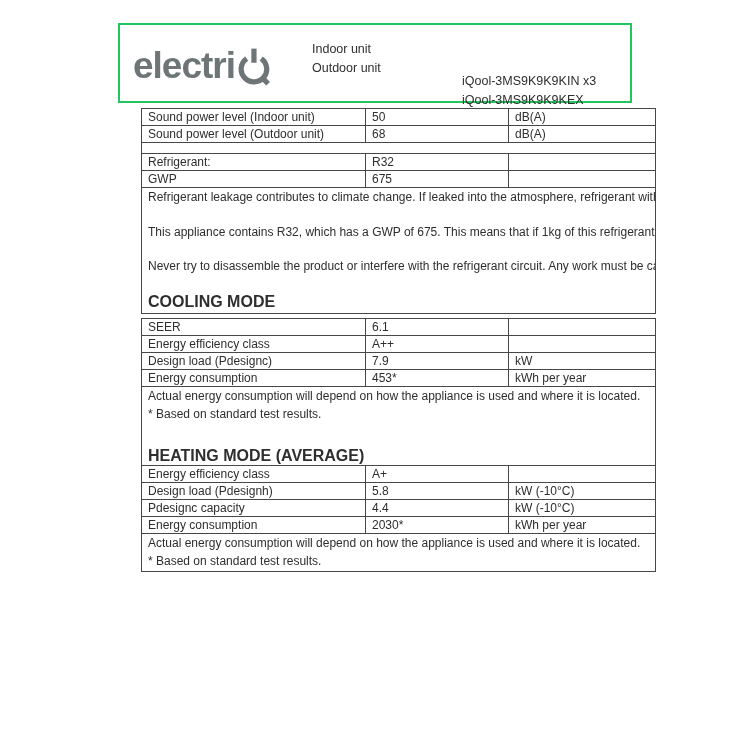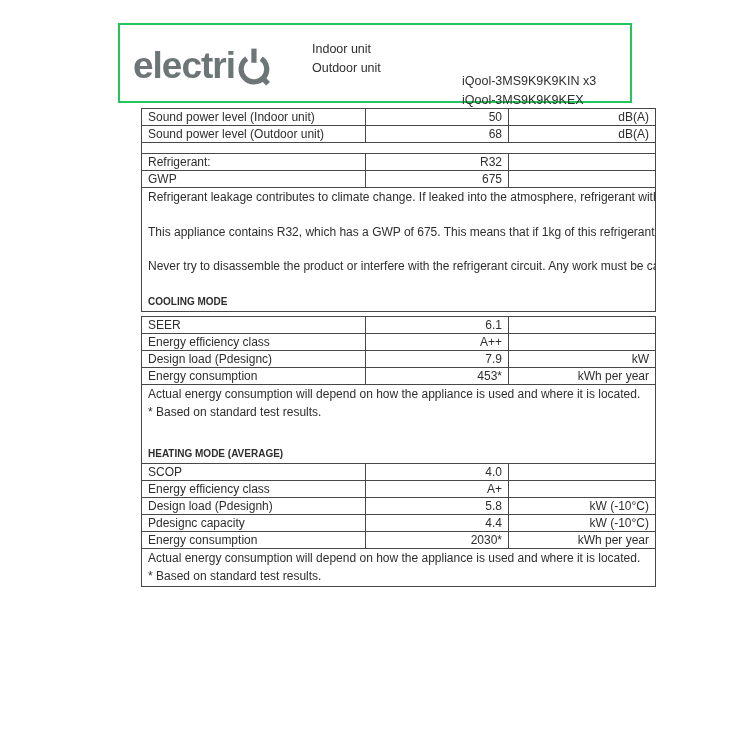--- a/index.html
+++ b/index.html
@@ -12,28 +12,28 @@
   .header-box { position:relative; height:80px; border:2px solid #22c55e; margin-bottom:5px; background:#fff; }
   .logo { position:absolute; left:13px; top:50%; transform:translateY(-46%); display:flex; align-items:center; }
   .logo-text { font-size:37px; font-weight:700; letter-spacing:-1px; color:#6d7577; line-height:1; }
   .logo-q { margin-left:1px; margin-top:6px; }
   .hdr-units { position:absolute; left:192px; top:15px; font-size:12.5px; line-height:19px; }
   .hdr-models { position:absolute; left:342px; top:15px; font-size:12.5px; line-height:19px;margin-top:32px; }
 
   
   table.spec { width:514px; border-collapse:collapse; table-layout:fixed; background:#fff;margin-left:23px; }
   table.spec td { border:1px solid #474747; font-size:12px; padding:1px 6px; height:15px; overflow:hidden; white-space:nowrap; }
-  td.c2, td.c3 { text-align:right; }
+  td.c2, td.c3 { text-align:left; }
   tr.spacer td { height:11px; }
   .gap { height:4px; }
 
   
   td.prose { white-space:normal; vertical-align:top; padding:12px 9px 10px 9px; font-size:11.7px; line-height:17.6px; }
   td.prose p { margin:0 0 17px 0; }
-  td.prose .mode-heading { font-weight:700; font-size:10px; }
+  td.prose .mode-heading { font-weight:700; font-size:16px; }
   td.para-cell { height:221px; }
   td.note-cell-1 { height:96px; }
   td.note-cell-1 .mode-heading { display:block; margin-top:23px; }
   td.note-cell-2 { height:61px; padding-top:14px; }
 </style>
 </head>
 <body>
 
 <div class="doc">
 
@@ -127,25 +127,20 @@
       <td class="c3">kWh per year</td>
     </tr>
     <tr>
       <td colspan="3" class="prose note-cell-1">
         <div>Actual energy consumption will depend on how the appliance is used and where it is located.</div>
         <div>* Based on standard test results.</div>
         <span class="mode-heading">HEATING MODE (AVERAGE)</span>
       </td>
     </tr>
     <tr>
-      <td class="c1">SCOP</td>
-      <td class="c2">4.0</td>
-      <td class="c3"></td>
-    </tr>
-    <tr>
       <td class="c1">Energy efficiency class</td>
       <td class="c2">A+</td>
       <td class="c3"></td>
     </tr>
     <tr>
       <td class="c1">Design load (Pdesignh)</td>
       <td class="c2">5.8</td>
       <td class="c3">kW (-10°C)</td>
     </tr>
     <tr>

